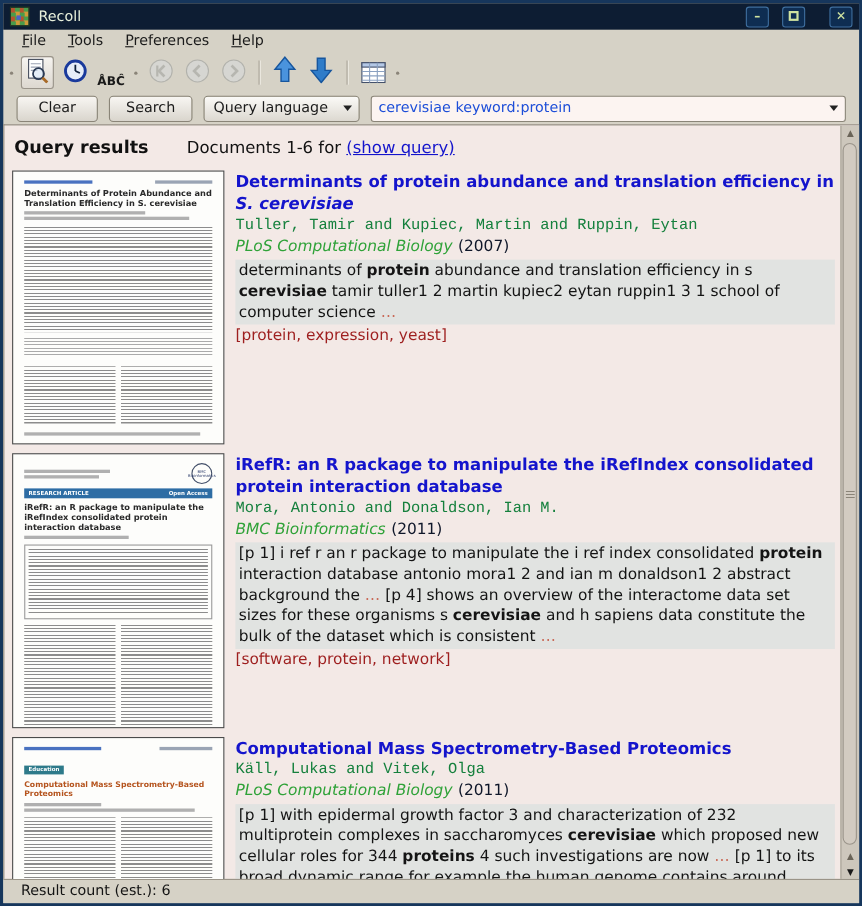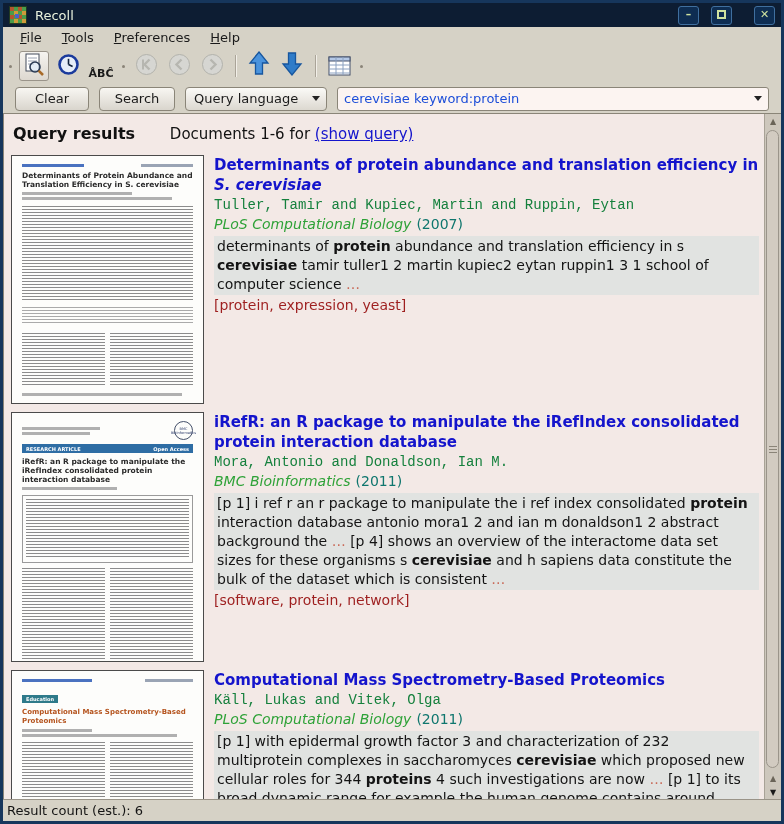--- a/index.html
+++ b/index.html
@@ -77,21 +77,21 @@
   .thumb.t1{height:249px;}
   .thumb.t2{height:250px;}
   .thumb.t3{height:250px;}
   .rtext{flex:1;min-width:0;padding-right:3px;}
   .rtitle{color:#1414cc;font-weight:bold;font-size:15px;line-height:20px;}
   .si{font-style:italic;}
   .sb{font-weight:bold;}
   .rauthors{font-size:14px;line-height:19px;color:#15803d;margin-top:1px;font-family:Liberation Mono, monospace;}
   .rjournal{font-size:14px;line-height:19px;}
   .journal-name{color:#2fa238;font-style:italic;}
-  .year{color:#0f766e;margin-left:5px;margin-top:40px;}
+  .year{color:#0f172a;margin-left:5px;margin-top:40px;}
   .rsnippet{background:#e1e3e1;font-size:14px;line-height:19px;color:#141414;
     padding:1px 3px;margin-top:2px;}
   .el{color:#c96a58;}
   .rkeywords{color:#9e1f1f;font-size:14px;line-height:19px;margin-top:1px;}
 
   
   .tlines{background:repeating-linear-gradient(to bottom,#8c8c8c 0,#8c8c8c 1px,transparent 1px,transparent 3px);}
   .tlines.light{background:repeating-linear-gradient(to bottom,#aaa 0,#aaa 1px,transparent 1px,transparent 3px);}
   .tcols{display:flex;gap:5px;}
   .tcols>div{flex:1;}
@@ -116,21 +116,21 @@
   .sb-arrow{height:14px;flex:none;display:flex;align-items:center;justify-content:center;
     font-size:8px;color:#6a6458;}
   .sb-arrow.dark{color:#1a1a1a;}
   .sb-track{flex:1;position:relative;}
   .sb-thumb{position:absolute;left:1px;right:2px;top:2px;bottom:3px;background:#d2cbc1;
     border:1px solid #9a948a;border-radius:7px;display:flex;align-items:center;justify-content:center;}
   .sb-grip{width:8px;height:7px;background:repeating-linear-gradient(to bottom,#8a8478 0,#8a8478 1px,transparent 1px,transparent 3px);}
 
   
   .statusbar{height:21px;flex:none;background:#d6d2c6;border-top:1px solid #9a9488;
-    display:flex;align-items:center;padding:0 4px;font-size:13px;color:#141414;}
+    display:flex;align-items:center;padding:0 16px;font-size:13px;color:#141414;}
 </style>
 </head>
 <body>
 
 <div class="window">
 
   <div class="titlebar">
     <span class="app-icon"></span>
     <span class="title-text">Recoll</span>
     <span class="tb-spacer"></span>

